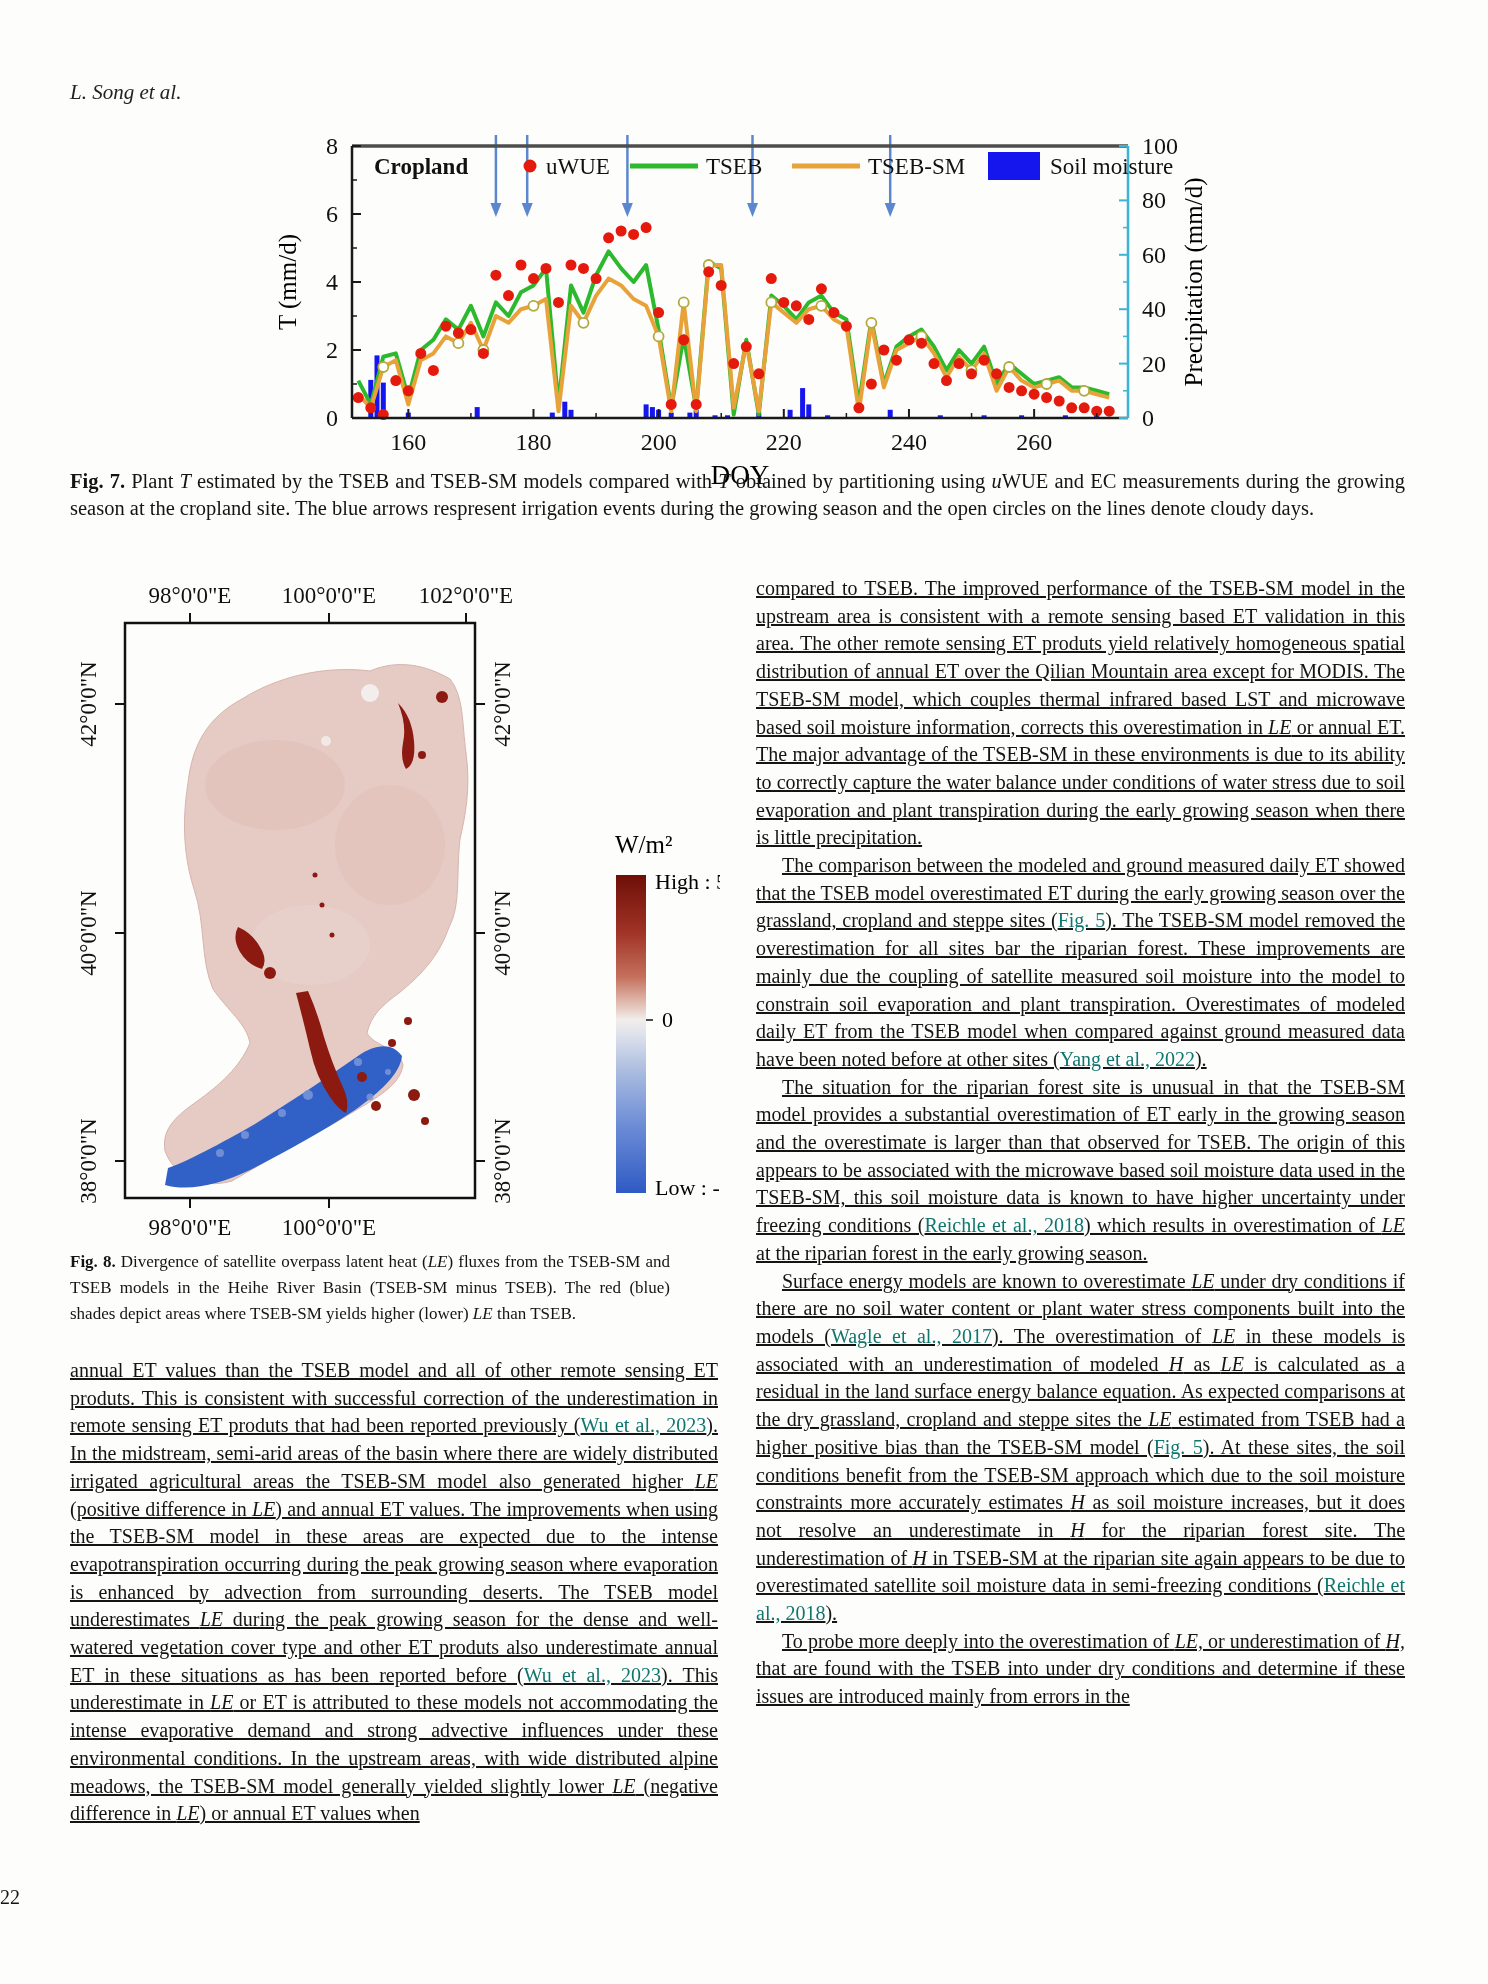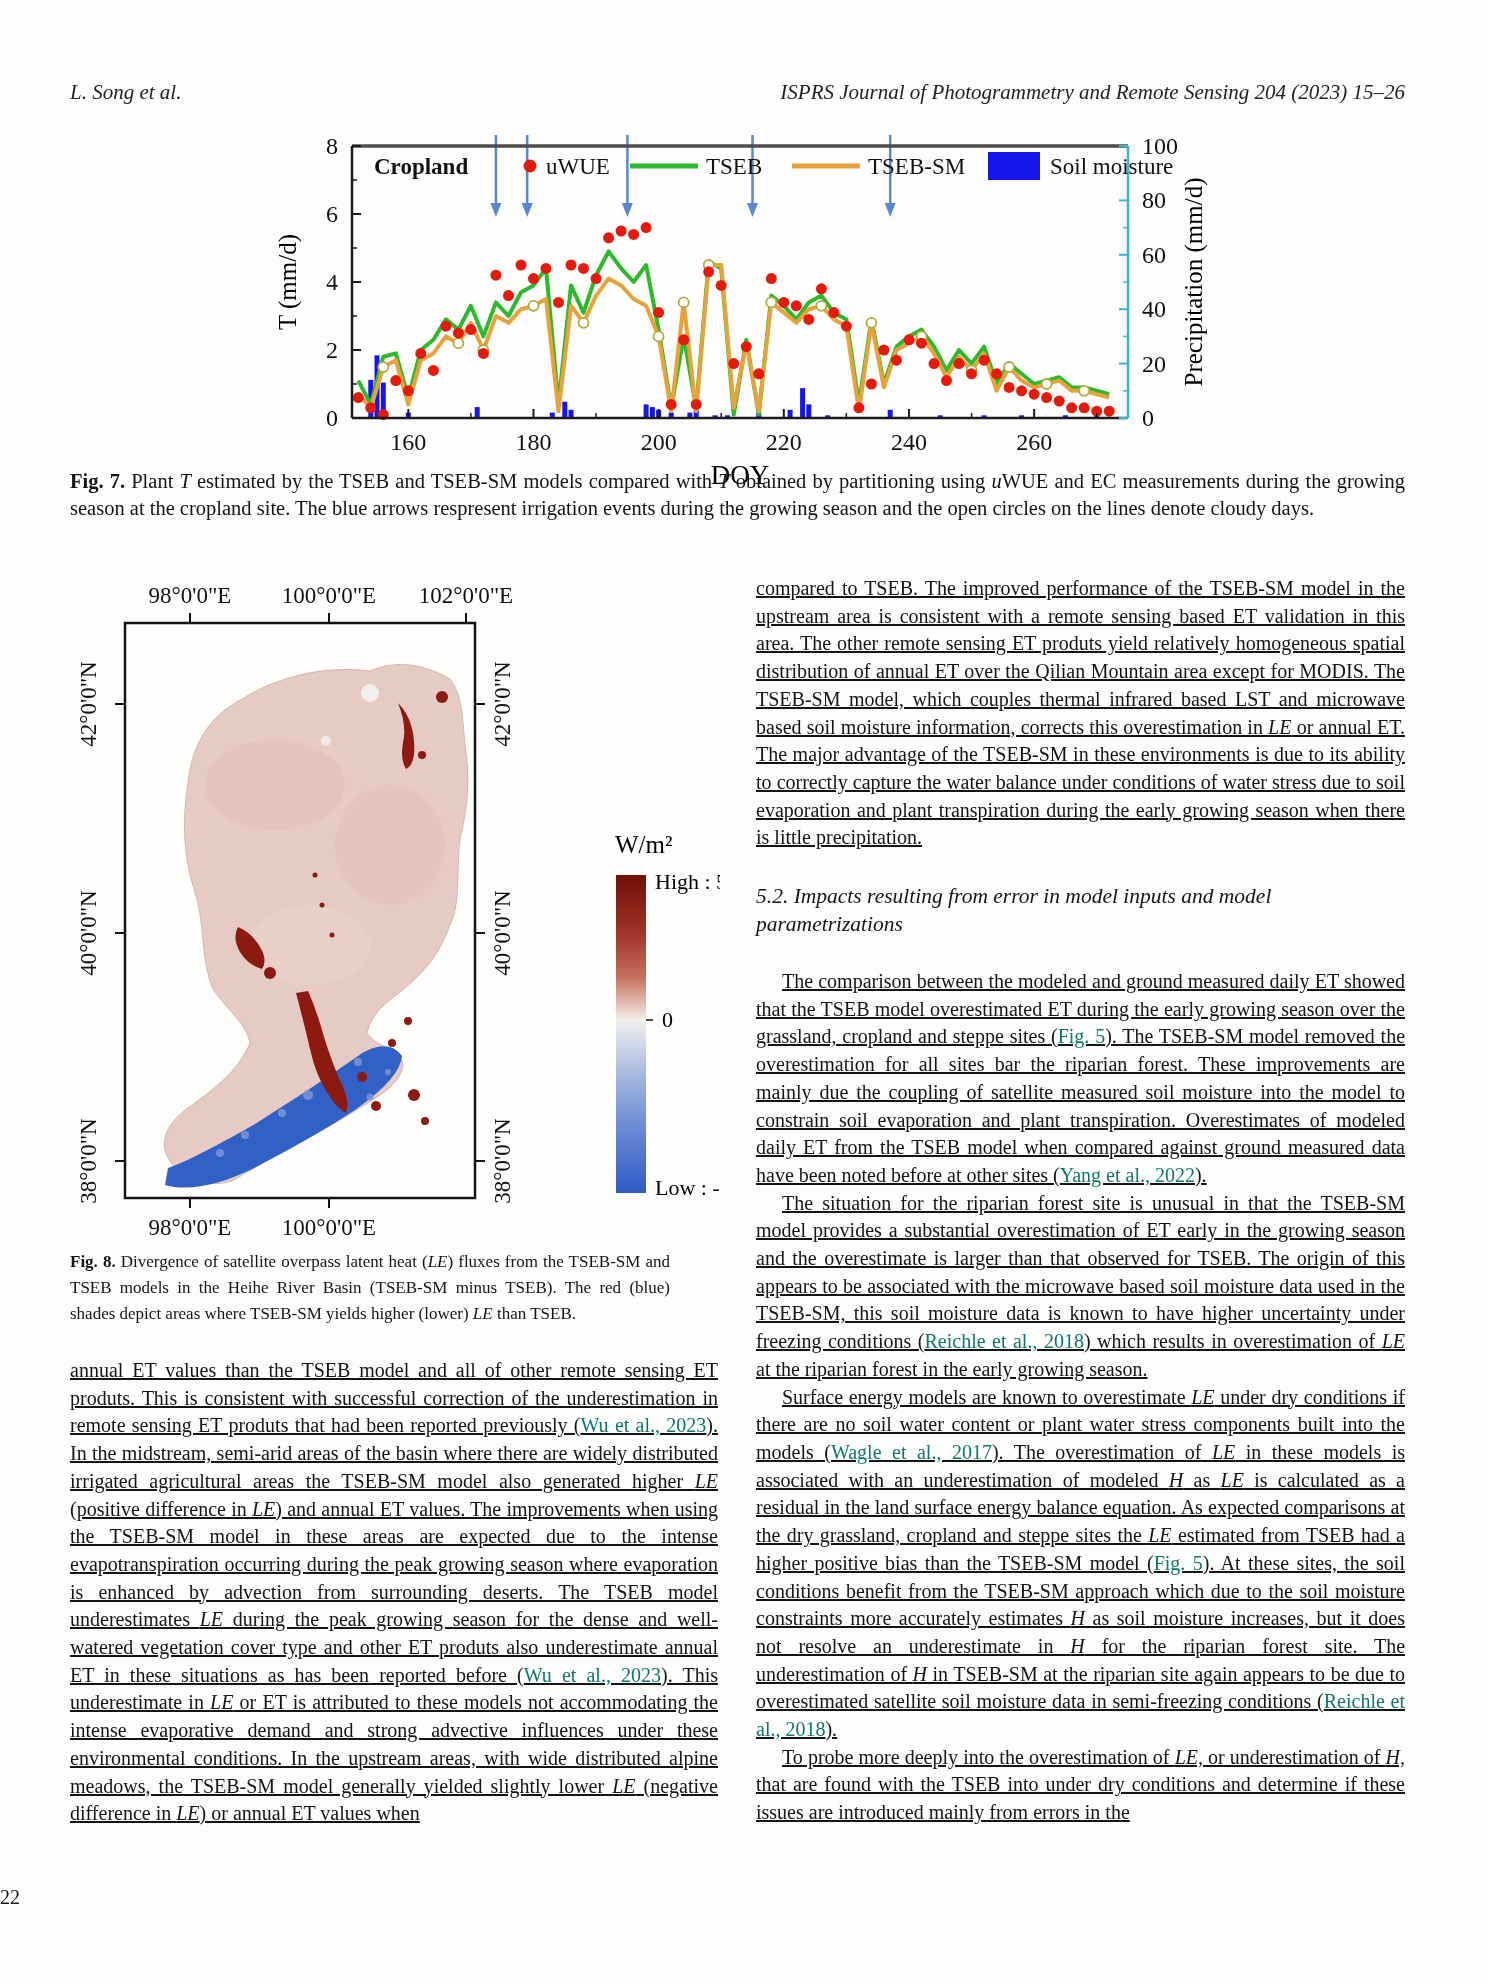--- a/index.html
+++ b/index.html
@@ -22,21 +22,20 @@
   .pgnum { position:absolute; top:1886px; left:0; width:100%; text-align:left; font-size:20px; }
   svg text { font-family:"Liberation Serif", serif; }
 </style>
 </head>
 <body>
 
 <div class="page">
 
   <div class="hdr">
     <span>L. Song et al.</span>
-    <span>ISPRS Journal of Photogrammetry and Remote Sensing 204 (2023) 15–26</span>
   </div>
 
   <div class="fig7-wrap">
     <svg id="fig7-chart" width="970" height="380" viewBox="0 0 970 380">
         <g>
           <rect x="106.3" y="269.9" width="5" height="38.1" fill="#1515ee"></rect>
           <rect x="112.5" y="245.4" width="5" height="62.6" fill="#1515ee"></rect>
           <rect x="118.8" y="272.6" width="5" height="35.4" fill="#1515ee"></rect>
           <rect x="143.8" y="302.6" width="5" height="5.4" fill="#1515ee"></rect>
           <rect x="212.7" y="297.1" width="5" height="10.9" fill="#1515ee"></rect>
@@ -337,21 +336,20 @@
         </svg>
 
         <figcaption class="fig8-cap"><span class="bd">Fig. 8.</span><span> Divergence of satellite overpass latent heat (</span><span class="it">LE</span><span>) fluxes from the TSEB-SM and TSEB models in the Heihe River Basin (TSEB-SM minus TSEB). The red (blue) shades depict areas where TSEB-SM yields higher (lower) </span><span class="it">LE</span><span> than TSEB.</span></figcaption>
       </figure>
 
       <p class="body-p lp-start"><span>annual ET values than the TSEB model and all of other remote sensing ET produts. This is consistent with successful correction of the underestimation in remote sensing ET produts that had been reported previously (</span><span class="ref">Wu et al., 2023</span><span>). In the midstream, semi-arid areas of the basin where there are widely distributed irrigated agricultural areas the TSEB-SM model also generated higher </span><span class="it">LE</span><span> (positive difference in </span><span class="it">LE</span><span>) and annual ET values. The improvements when using the TSEB-SM model in these areas are expected due to the intense evapotranspiration occurring during the peak growing season where evaporation is enhanced by advection from surrounding deserts. The TSEB model underestimates </span><span class="it">LE</span><span> during the peak growing season for the dense and well-watered vegetation cover type and other ET produts also underestimate annual ET in these situations as has been reported before (</span><span class="ref">Wu et al., 2023</span><span>). This underestimate in </span><span class="it">LE</span><span> or ET is attributed to these models not accommodating the intense evaporative demand and strong advective influences under these environmental conditions. In the upstream areas, with wide distributed alpine meadows, the TSEB-SM model generally yielded slightly lower </span><span class="it">LE</span><span> (negative difference in </span><span class="it">LE</span><span>) or annual ET values when</span></p>
     </div>
 
     <div class="col-r">
       <p class="body-p"><span>compared to TSEB. The improved performance of the TSEB-SM model in the upstream area is consistent with a remote sensing based ET validation in this area. The other remote sensing ET produts yield relatively homogeneous spatial distribution of annual ET over the Qilian Mountain area except for MODIS. The TSEB-SM model, which couples thermal infrared based LST and microwave based soil moisture information, corrects this overestimation in </span><span class="it">LE</span><span> or annual ET. The major advantage of the TSEB-SM in these environments is due to its ability to correctly capture the water balance under conditions of water stress due to soil evaporation and plant transpiration during the early growing season when there is little precipitation.</span></p>
-      <h3 class="sec-head">5.2. Impacts resulting from error in model inputs and model parametrizations</h3>
       <p class="body-p indent"><span>The comparison between the modeled and ground measured daily ET showed that the TSEB model overestimated ET during the early growing season over the grassland, cropland and steppe sites (</span><span class="ref">Fig. 5</span><span>). The TSEB-SM model removed the overestimation for all sites bar the riparian forest. These improvements are mainly due the coupling of satellite measured soil moisture into the model to constrain soil evaporation and plant transpiration. Overestimates of modeled daily ET from the TSEB model when compared against ground measured data have been noted before at other sites (</span><span class="ref">Yang et al., 2022</span><span>).</span></p>
       <p class="body-p indent"><span>The situation for the riparian forest site is unusual in that the TSEB-SM model provides a substantial overestimation of ET early in the growing season and the overestimate is larger than that observed for TSEB. The origin of this appears to be associated with the microwave based soil moisture data used in the TSEB-SM, this soil moisture data is known to have higher uncertainty under freezing conditions (</span><span class="ref">Reichle et al., 2018</span><span>) which results in overestimation of </span><span class="it">LE</span><span> at the riparian forest in the early growing season.</span></p>
       <p class="body-p indent"><span>Surface energy models are known to overestimate </span><span class="it">LE</span><span> under dry conditions if there are no soil water content or plant water stress components built into the models (</span><span class="ref">Wagle et al., 2017</span><span>). The overestimation of </span><span class="it">LE</span><span> in these models is associated with an underestimation of modeled </span><span class="it">H</span><span> as </span><span class="it">LE</span><span> is calculated as a residual in the land surface energy balance equation. As expected comparisons at the dry grassland, cropland and steppe sites the </span><span class="it">LE</span><span> estimated from TSEB had a higher positive bias than the TSEB-SM model (</span><span class="ref">Fig. 5</span><span>). At these sites, the soil conditions benefit from the TSEB-SM approach which due to the soil moisture constraints more accurately estimates </span><span class="it">H</span><span> as soil moisture increases, but it does not resolve an underestimate in </span><span class="it">H</span><span> for the riparian forest site. The underestimation of </span><span class="it">H</span><span> in TSEB-SM at the riparian site again appears to be due to overestimated satellite soil moisture data in semi-freezing conditions (</span><span class="ref">Reichle et al., 2018</span><span>).</span></p>
       <p class="body-p indent"><span>To probe more deeply into the overestimation of </span><span class="it">LE,</span><span> or underestimation of </span><span class="it">H,</span><span> that are found with the TSEB into under dry conditions and determine if these issues are introduced mainly from errors in the</span></p>
     </div>
   </div>
 
   <div class="pgnum">22</div>
 </div>
 

